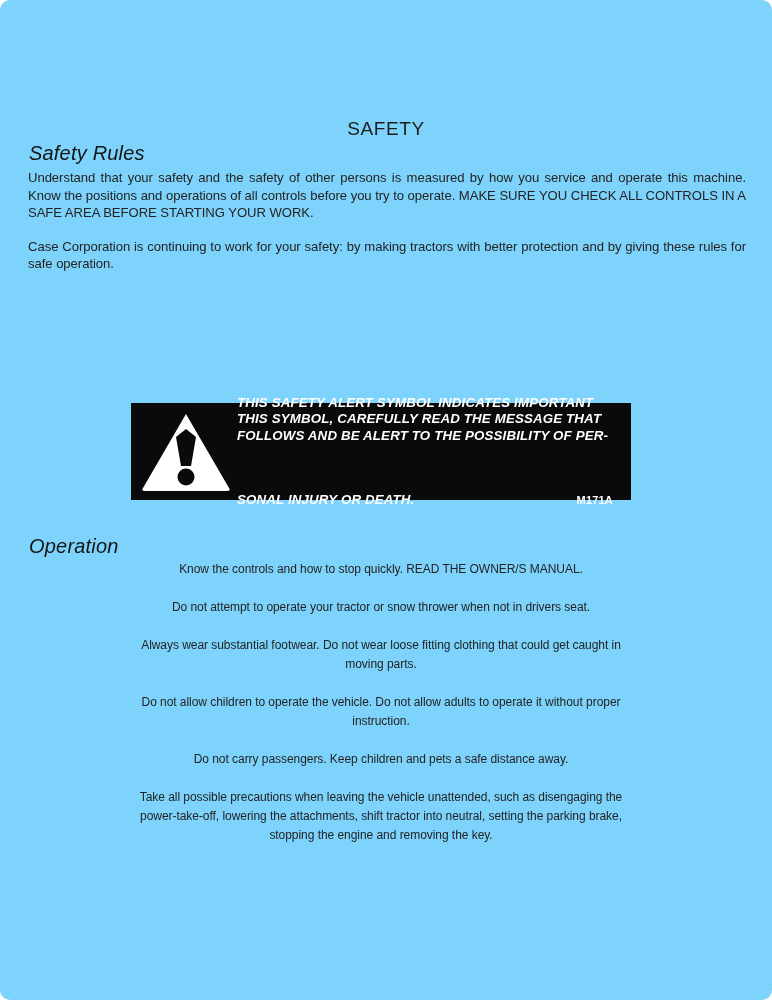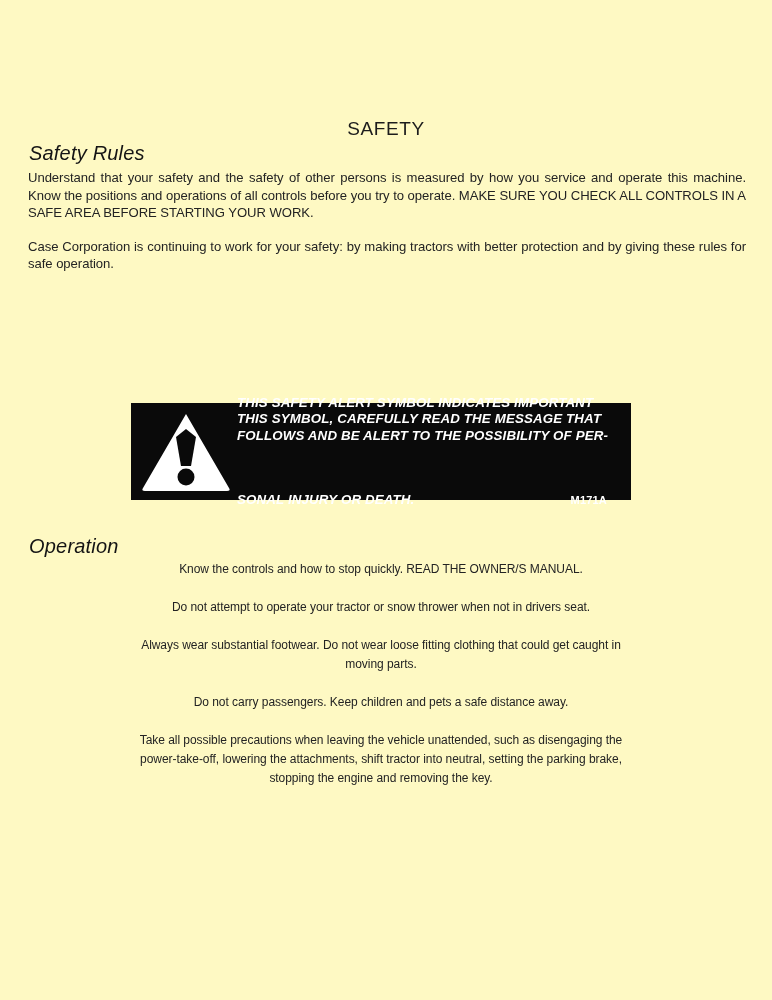--- a/index.html
+++ b/index.html
@@ -13,21 +13,22 @@
     height: 1000px;
     position: relative;
     font-family: "Liberation Sans", "DejaVu Sans", sans-serif;
     color: #1a1a1a;
     overflow: hidden;
   }
 
   .page {
     position: absolute;
     inset: 0;
-    background: #fef9c3;
+    background: #7dd3fc;
+    border-radius: 10px;
   }
 
   
   .running-head {
     position: absolute;
     top: 118px;
     left: 0;
     width: 772px;
     text-align: center;
     font-size: 19px;
@@ -100,21 +101,21 @@
     display: flex;
     align-items: center;
     justify-content: center;
     padding-left: 6px;
     box-sizing: border-box;
   }
   .alert-symbol svg { display: block; }
 
   .alert-text-wrap {
     flex: 1;
-    padding-right: 22px;
+    padding-right: 16px;
     padding-left: 2px;
     position: relative;
     height: 97px;
     display: flex;
     flex-direction: column;
     justify-content: center;
   }
   .alert-text {
     color: #ffffff;
     font-size: 13.3px;
@@ -189,17 +190,18 @@
     </div>
 
   </div>
 
   <div class="section-heading operation">Operation</div>
 
   <div class="operation-block">
     <p>Know the controls and how to stop quickly. READ THE OWNER/S MANUAL.</p>
     <p>Do not attempt to operate your tractor or snow thrower when not in drivers seat.</p>
     <p>Always wear substantial footwear. Do not wear loose fitting clothing that could get caught in moving parts.</p>
+    <p>Do not allow children to operate the vehicle. Do not allow adults to operate it without proper instruction.</p>
     <p>Do not carry passengers. Keep children and pets a safe distance away.</p>
     <p>Take all possible precautions when leaving the vehicle unattended, such as disengaging the power-take-off, lowering the attachments, shift tractor into neutral, setting the parking brake, stopping the engine and removing the key.</p>
   </div>
 
 </div>
 
 </body></html>

